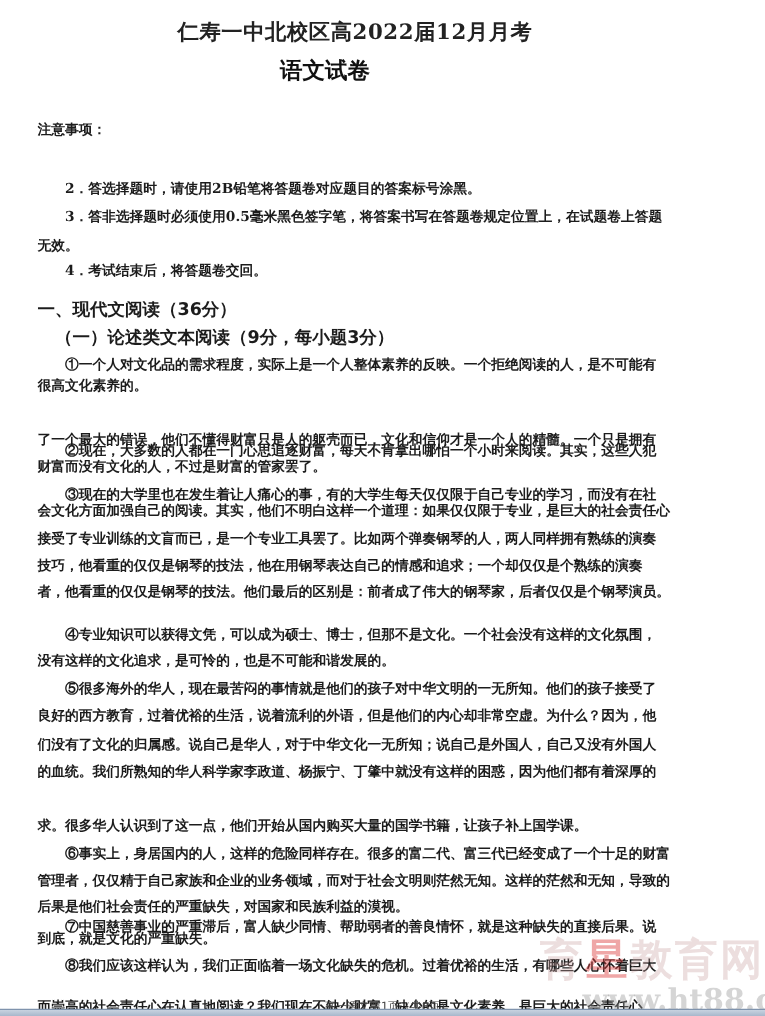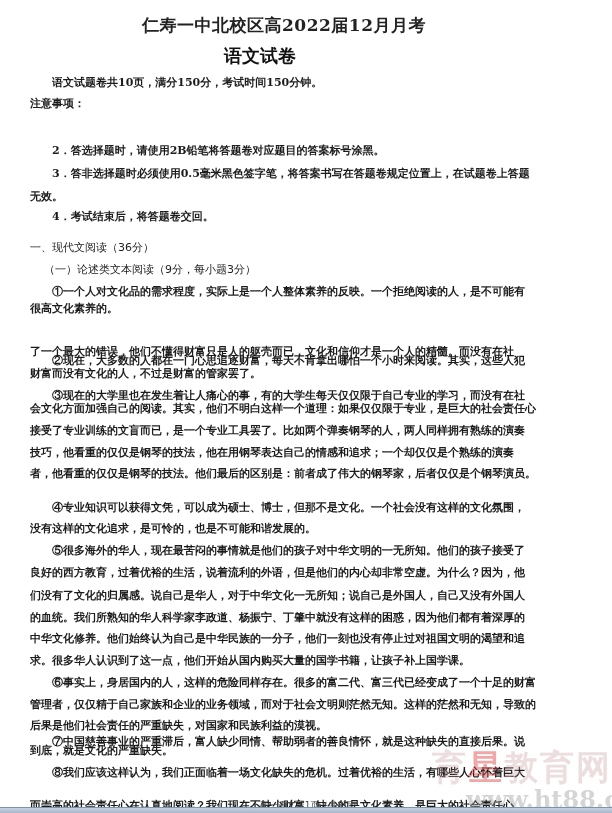--- a/index.html
+++ b/index.html
@@ -50,22 +50,22 @@
     font-size: 11px;
     line-height: 14px;
     white-space: nowrap;
     overflow: hidden;
     color: #1c1c1c;
     font-weight: bold;
   }
   .indent { left: 52px; width: 540px; }
   .heading {
     font-family: "DejaVu Sans", "Liberation Sans", sans-serif;
-    font-weight: normal;
-    font-size: 11px;
+    font-weight: bold;
+    font-size: 14px;
   }
   .notice-title {
     font-family: "DejaVu Sans", "Liberation Sans", sans-serif;
     font-weight: bold;
   }
   .footer {
     position: absolute;
     top: 799px;
     left: 0;
     width: 589px;
@@ -110,49 +110,47 @@
   }
 </style>
 </head>
 <body>
 
 <div class="page">
 
   <div class="title-main">仁寿一中北校区高2022届12月月考</div>
   <div class="title-sub">语文试卷</div>
 
-  <div class="line indent" style="top:76px;">语文试题卷共10页，满分150分，考试时间150分钟。</div>
 
   <div class="line notice-title" style="top:97px;">注意事项：</div>
   <div class="line indent" style="top:144px;">2．答选择题时，请使用2B铅笔将答题卷对应题目的答案标号涂黑。</div>
   <div class="line indent" style="top:167px;">3．答非选择题时必须使用0.5毫米黑色签字笔，将答案书写在答题卷规定位置上，在试题卷上答题</div>
   <div class="line" style="top:190px;">无效。</div>
   <div class="line indent" style="top:210px;">4．考试结束后，将答题卷交回。</div>
 
   <div class="line heading" style="top:241px;">一、现代文阅读（36分）</div>
   <div class="line heading" style="top:263px; left:44px;">（一）论述类文本阅读（9分，每小题3分）</div>
 
   <div class="line indent" style="top:285px;">①一个人对文化品的需求程度，实际上是一个人整体素养的反映。一个拒绝阅读的人，是不可能有</div>
   <div class="line" style="top:302px;">很高文化素养的。</div>
   <div class="line indent" style="top:324px;margin-top:30px;">②现在，大多数的人都在一门心思追逐财富，每天不肯拿出哪怕一个小时来阅读。其实，这些人犯</div>
-  <div class="line" style="top:345px;">了一个最大的错误，他们不懂得财富只是人的躯壳而已，文化和信仰才是一个人的精髓。而没有在社</div>
+  <div class="line" style="top:345px;">了一个最大的错误，他们不懂得财富只是人的躯壳而已，文化和信仰才是一个人的精髓。一个只是拥有</div>
   <div class="line" style="top:367px;">财富而没有文化的人，不过是财富的管家罢了。</div>
   <div class="line indent" style="top:389px;">③现在的大学里也在发生着让人痛心的事，有的大学生每天仅仅限于自己专业的学习，而没有在社</div>
   <div class="line" style="top:402px;">会文化方面加强自己的阅读。其实，他们不明白这样一个道理：如果仅仅限于专业，是巨大的社会责任心</div>
   <div class="line" style="top:424px;">接受了专业训练的文盲而已，是一个专业工具罢了。比如两个弹奏钢琴的人，两人同样拥有熟练的演奏</div>
   <div class="line" style="top:446px;">技巧，他看重的仅仅是钢琴的技法，他在用钢琴表达自己的情感和追求；一个却仅仅是个熟练的演奏</div>
   <div class="line" style="top:467px;">者，他看重的仅仅是钢琴的技法。他们最后的区别是：前者成了伟大的钢琴家，后者仅仅是个钢琴演员。</div>
 
   <div class="line indent" style="top:501px;">④专业知识可以获得文凭，可以成为硕士、博士，但那不是文化。一个社会没有这样的文化氛围，</div>
   <div class="line" style="top:522px;">没有这样的文化追求，是可怜的，也是不可能和谐发展的。</div>
   <div class="line indent" style="top:544px;">⑤很多海外的华人，现在最苦闷的事情就是他们的孩子对中华文明的一无所知。他们的孩子接受了</div>
   <div class="line" style="top:566px;">良好的西方教育，过着优裕的生活，说着流利的外语，但是他们的内心却非常空虚。为什么？因为，他</div>
   <div class="line" style="top:589px;">们没有了文化的归属感。说自己是华人，对于中华文化一无所知；说自己是外国人，自己又没有外国人</div>
   <div class="line" style="top:611px;">的血统。我们所熟知的华人科学家李政道、杨振宁、丁肇中就没有这样的困惑，因为他们都有着深厚的</div>
-  <div class="line" style="top:632px;">中华文化修养。他们始终认为自己是中华民族的一分子，他们一刻也没有停止过对祖国文明的渴望和追</div>
   <div class="line" style="top:654px;">求。很多华人认识到了这一点，他们开始从国内购买大量的国学书籍，让孩子补上国学课。</div>
   <div class="line indent" style="top:676px;">⑥事实上，身居国内的人，这样的危险同样存在。很多的富二代、富三代已经变成了一个十足的财富</div>
   <div class="line" style="top:698px;">管理者，仅仅精于自己家族和企业的业务领域，而对于社会文明则茫然无知。这样的茫然和无知，导致的</div>
   <div class="line" style="top:719px;">后果是他们社会责任的严重缺失，对国家和民族利益的漠视。</div>
   <div class="line indent" style="top:735px;">⑦中国慈善事业的严重滞后，富人缺少同情、帮助弱者的善良情怀，就是这种缺失的直接后果。说</div>
   <div class="line" style="top:744px;">到底，就是文化的严重缺失。</div>
   <div class="line indent" style="top:766px;">⑧我们应该这样认为，我们正面临着一场文化缺失的危机。过着优裕的生活，有哪些人心怀着巨大</div>
   <div class="line" style="top:785px;margin-top:14px;">而崇高的社会责任心在认真地阅读？我们现在不缺少财富，缺少的是文化素养，是巨大的社会责任心，</div>
 
   <div class="watermark-cn">

